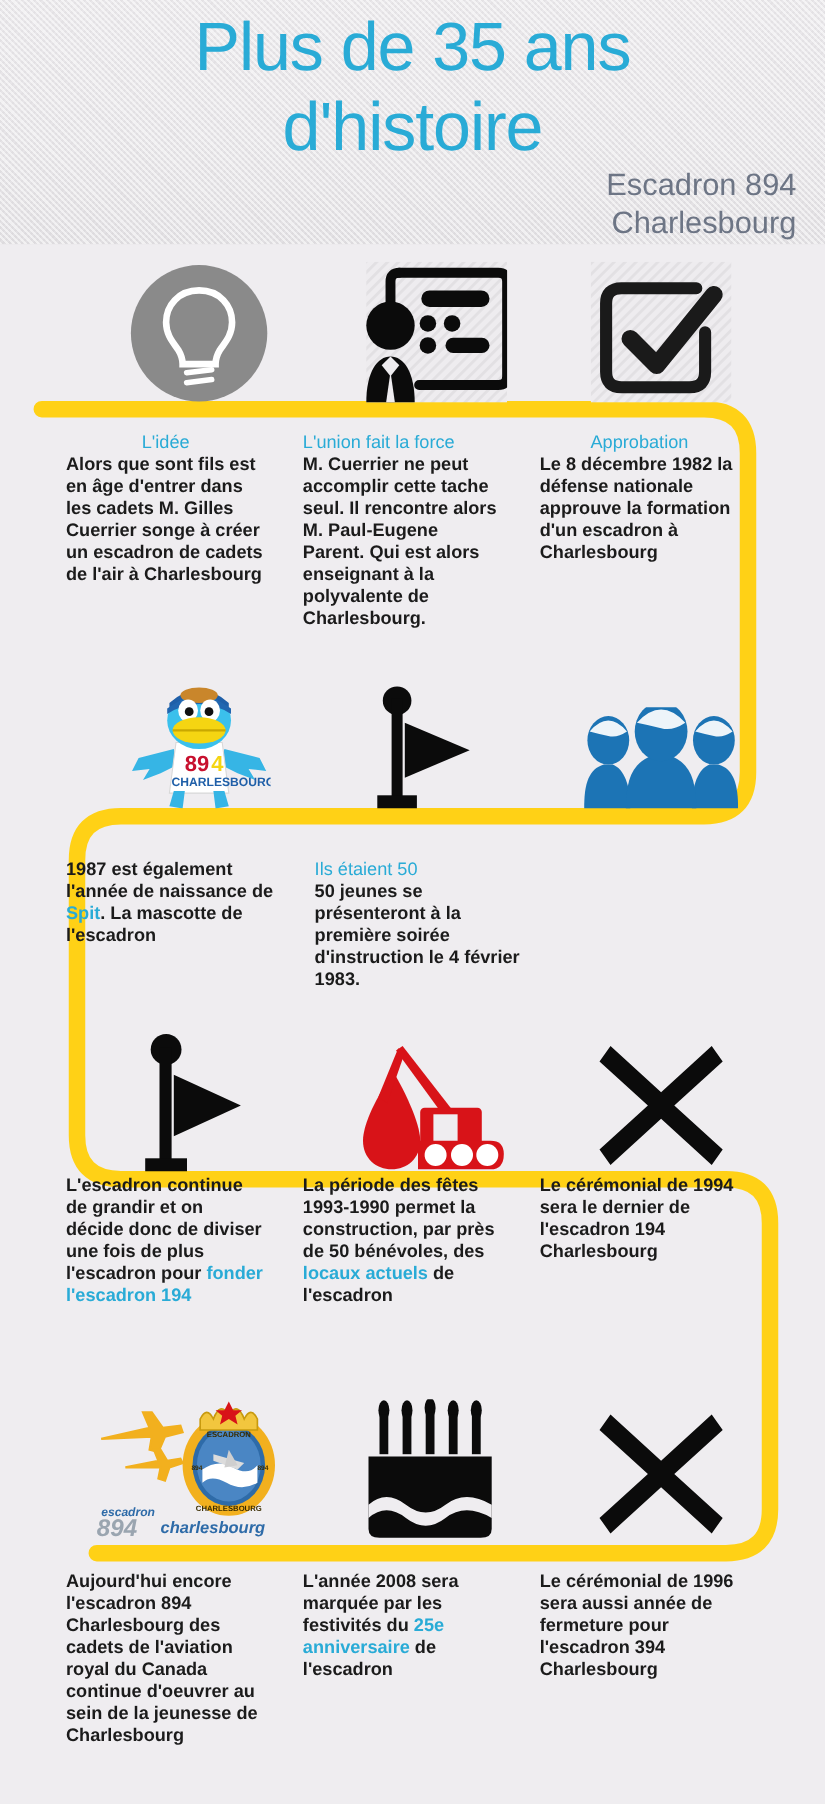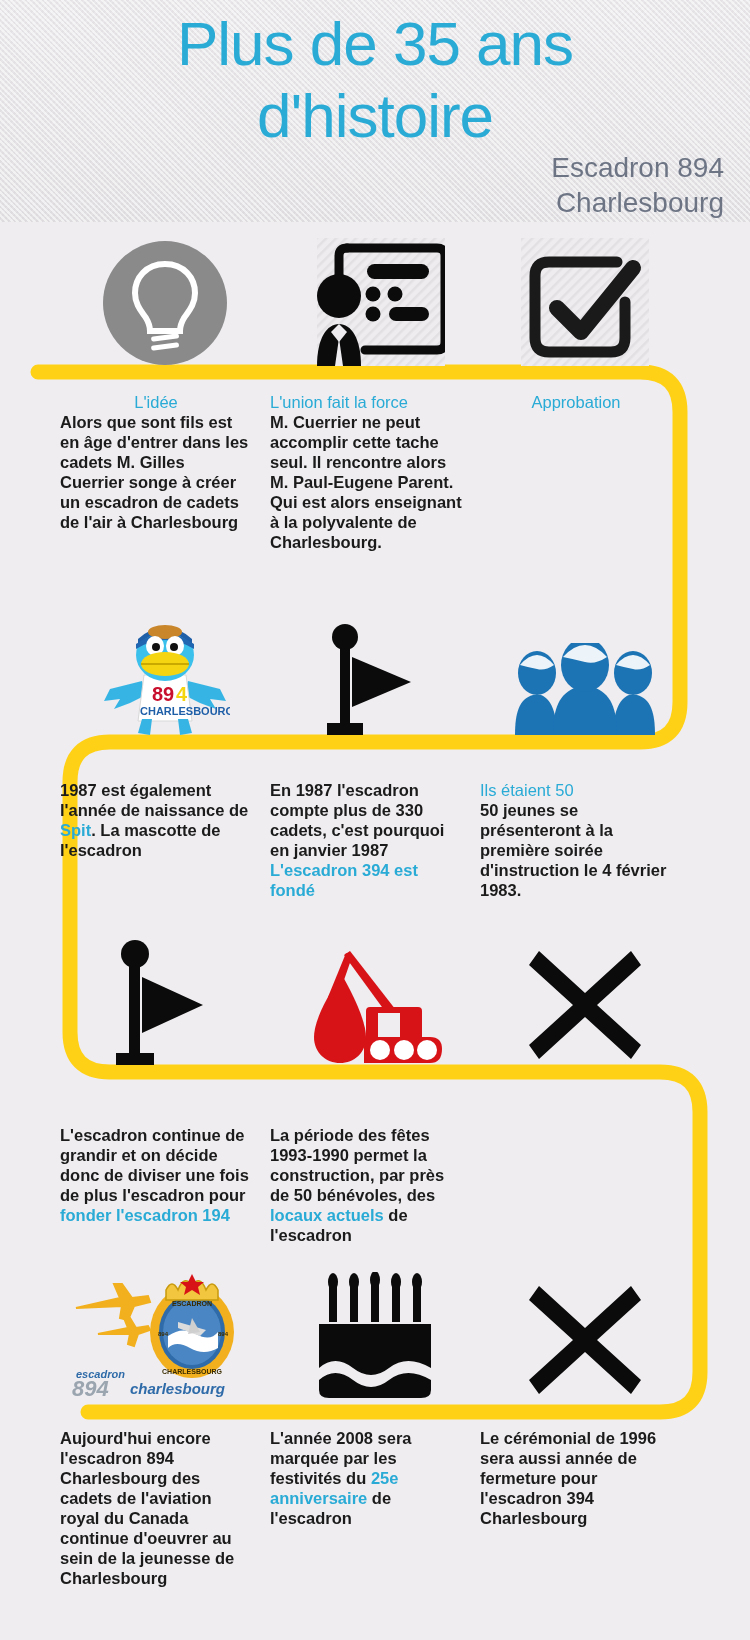--- a/index.html
+++ b/index.html
@@ -54,21 +54,21 @@
     position: absolute;
     left: 0; top: 222px;
     width: 750px; height: 1418px;
     pointer-events: none;
   }
   .cols {
     position: absolute;
     left: 60px; top: 0;
     width: 630px;
     display: flex;
-    gap: 0;
+    gap: 16px;
   }
   .col { width: 210px; padding-right: 18px; }
 
   .blk-title {
     color: #29ABD6;
     font-size: 16.5px;
     line-height: 20px;
     font-weight: 400;
   }
   .blk-body {
@@ -76,21 +76,21 @@
     font-size: 16.5px;
     line-height: 20px;
     font-weight: 700;
   }
   .blk-body .hl { color: #29ABD6; margin-top: 20px; }
   .t-center { text-align: center; }
 
   
   .icons {
     position: absolute;
-    left: 60px;
+    left: 76px;
     width: 630px;
     display: flex;
     text-decoration: underline;
   }
   .icon-cell {
     width: 210px;
     display: flex;
     align-items: flex-end;
     justify-content: center;
   }
@@ -167,20 +167,21 @@
     <div class="col">
       <div class="blk-title t-center">L'idée</div>
       <div class="blk-body">Alors que sont fils est en âge d'entrer dans les cadets M. Gilles Cuerrier songe à créer un escadron de cadets de l'air à Charlesbourg</div>
     </div>
     <div class="col">
       <div class="blk-title">L'union fait la force</div>
       <div class="blk-body">M. Cuerrier ne peut accomplir cette tache seul. Il rencontre alors M. Paul-Eugene Parent. Qui est alors enseignant à la polyvalente de Charlesbourg.</div>
     </div>
     <div class="col">
       <div class="blk-title t-center">Approbation</div>
+      <div class="blk-body">Le 8 décembre 1982 la défense nationale approuve la formation d'un escadron à Charlesbourg</div>
     </div>
   </div>
 
   <div class="icons" style="top:620px; height:115px;">
     <div class="icon-cell">
 
       <svg width="130" height="112" viewBox="0 0 130 112">
 
         <path d="M42 58 L10 66 L4 78 L20 76 L14 86 L30 80 L46 72 Z" fill="#36B5E5"></path>
         <path d="M88 58 L120 66 L126 78 L110 76 L116 86 L100 80 L84 72 Z" fill="#36B5E5"></path>
@@ -232,25 +233,20 @@
     </div>
   </div>
 
   <div class="cols" style="top:780px;">
     <div class="col">
       <div class="blk-body">
         <span>1987 est également l'année de naissance de </span><span class="hl">Spit</span><span>. La mascotte de l'escadron</span>
       </div>
     </div>
     <div class="col">
-      <div class="blk-body">
-        <span>En 1987 l'escadron compte plus de 330 cadets, c'est pourquoi en janvier 1987 </span><span class="hl">L'escadron 394 est fondé</span><span></span>
-      </div>
-    </div>
-    <div class="col">
       <div class="blk-title">Ils étaient 50</div>
       <div class="blk-body">50 jeunes se présenteront à la première soirée d'instruction le 4 février 1983.</div>
     </div>
   </div>
 
   <div class="icons" style="top:935px; height:130px;">
     <div class="icon-cell">
       <svg width="100" height="126" viewBox="0 0 100 126">
         <circle cx="20" cy="15" r="14" fill="#0b0b0b"></circle>
         <rect x="14" y="13" width="11" height="105" fill="#0b0b0b"></rect>
@@ -271,30 +267,33 @@
         <circle cx="121" cy="105" r="10" fill="#ffffff"></circle>
       </svg>
     </div>
     <div class="icon-cell">
       <svg width="120" height="120" viewBox="0 0 120 120">
         <path d="M14 6 L60 48 L106 6 L116 20 L72 60 L116 100 L106 114 L60 72 L14 114 L4 100 L48 60 L4 20 Z" fill="#0b0b0b"></path>
       </svg>
     </div>
   </div>
 
-  <div class="cols" style="top:1125px;">
+  <div class="cols" style="top:1068px;">
     <div class="col">
       <div class="blk-body">
         <span>L'escadron continue de grandir et on décide donc de diviser une fois de plus l'escadron pour </span><span class="hl">fonder l'escadron 194</span><span></span>
       </div>
     </div>
     <div class="col">
       <div class="blk-body">
         <span>La période des fêtes 1993-1990 permet la construction, par près de 50 bénévoles, des </span><span class="hl">locaux actuels</span><span> de l'escadron</span>
       </div>
+    </div>
+    <div class="col">
+      <div class="blk-body">Le cérémonial de 1994 sera le dernier de l'escadron 194 Charlesbourg</div>
     </div>
   </div>
 
   <div class="icons" style="top:1270px; height:130px;">
     <div class="icon-cell">
       <svg width="190" height="128" viewBox="0 0 190 128">
 
         <g fill="#F2B01E" stroke="#F2B01E" stroke-width="2">
           <path d="M6 36 L50 26 L44 12 L52 12 L62 26 L78 24 L80 30 L64 34 L58 48 L50 46 L52 34 Z"></path>
           <path d="M28 62 L58 56 L54 46 L60 46 L66 56 L78 54 L80 58 L68 62 L64 74 L58 72 L60 62 Z"></path>

